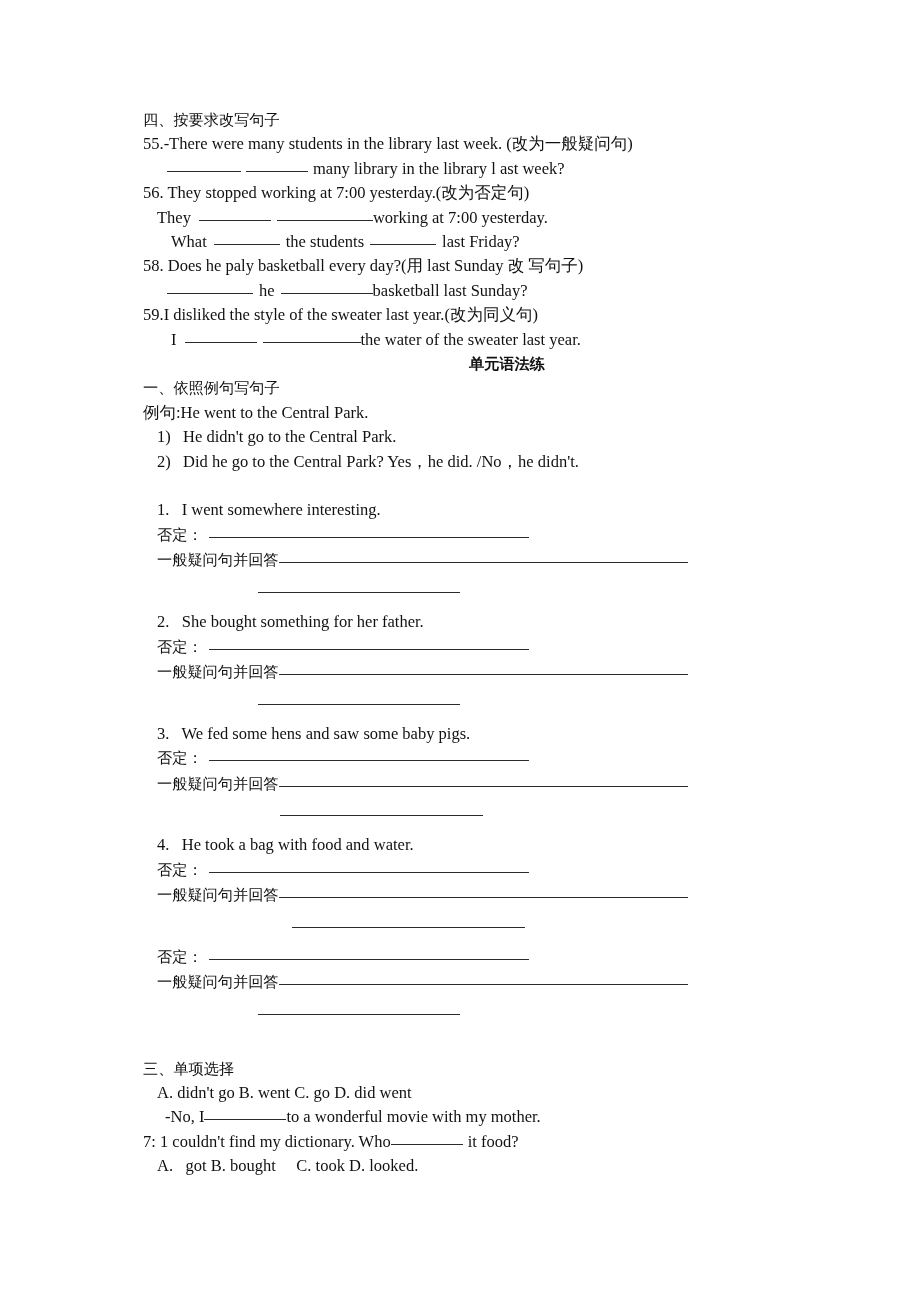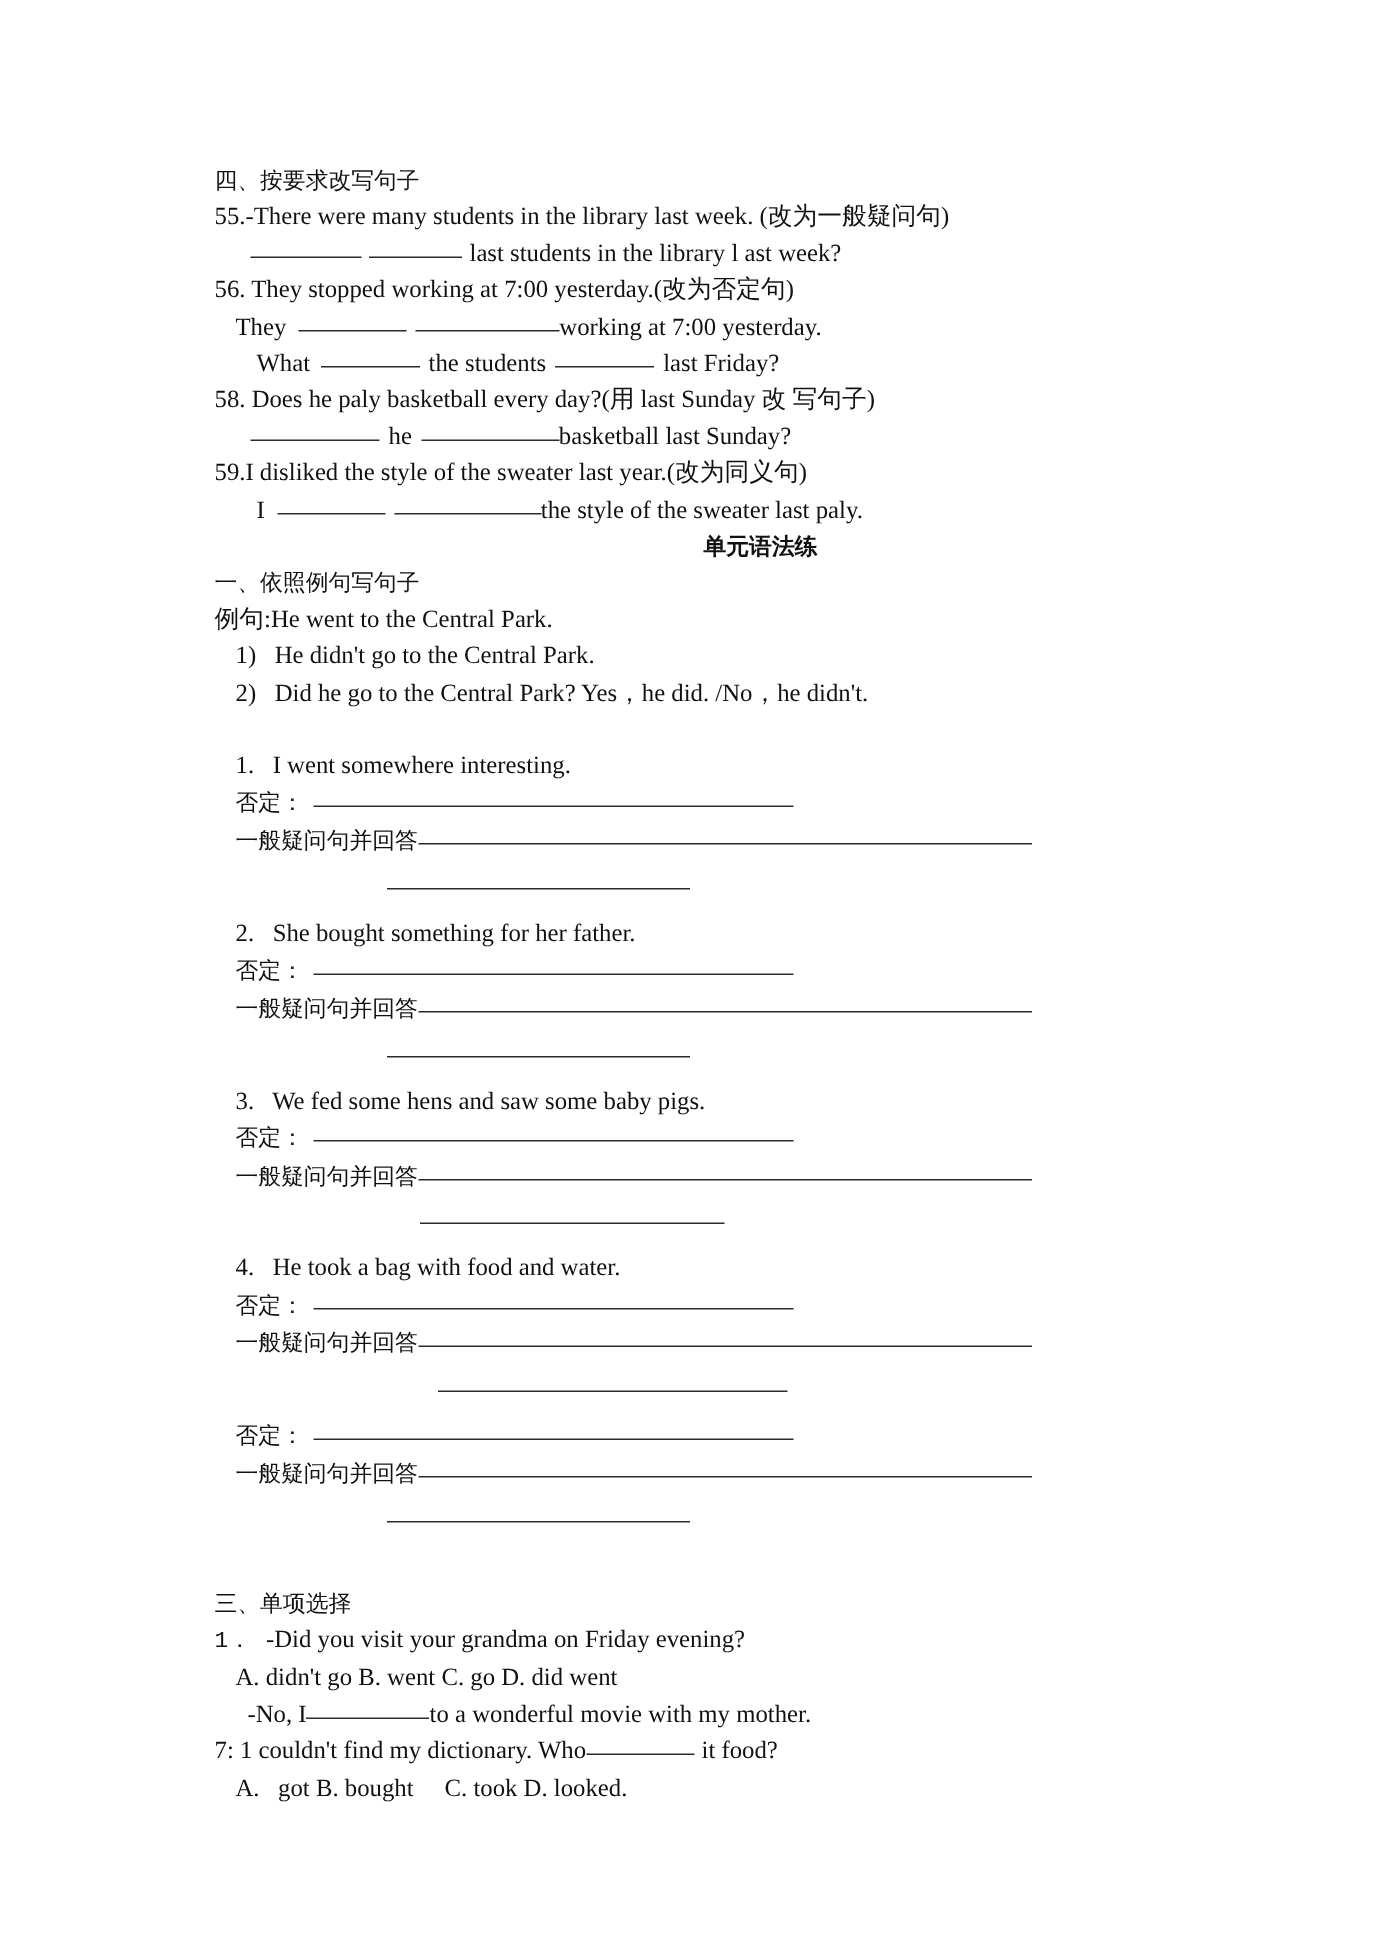--- a/index.html
+++ b/index.html
@@ -72,32 +72,32 @@
 </style>
 </head>
 <body>
 
 <div class="page">
   <div class="doc">
 
     <div class="line cn-head">四、按要求改写句子</div>
 
     <div class="line">55.-There were many students in the library last week. (改为一般疑问句)</div>
-    <div class="line indent1"><span class="gap" style="width:10px"></span><span class="blank" style="width:74px"></span><span class="gap" style="width:5px"></span><span class="blank" style="width:62px"></span><span class="gap" style="width:5px"></span><span>last students in the library l ast week?</span></div>
+    <div class="line indent1"><span class="gap" style="width:10px"></span><span class="blank" style="width:74px"></span><span class="gap" style="width:5px"></span><span class="blank" style="width:62px"></span><span class="gap" style="width:5px"></span><span>many library in the library l ast week?</span></div>
 
     <div class="line">56. They stopped working at 7:00 yesterday.(改为否定句)</div>
     <div class="line indent1"><span>They</span><span class="gap" style="width:8px"></span><span class="blank" style="width:72px"></span><span class="gap" style="width:6px"></span><span class="blank" style="width:96px"></span><span>working at 7:00 yesterday.</span></div>
 
     <div class="line indent2"><span>What</span><span class="gap" style="width:7px"></span><span class="blank" style="width:66px"></span><span class="gap" style="width:6px"></span><span>the students</span><span class="gap" style="width:6px"></span><span class="blank" style="width:66px"></span><span class="gap" style="width:6px"></span><span>last Friday?</span></div>
 
     <div class="line">58. Does he paly basketball every day?(用 last Sunday 改 写句子)</div>
     <div class="line indent1"><span class="gap" style="width:10px"></span><span class="blank" style="width:86px"></span><span class="gap" style="width:6px"></span><span>he</span><span class="gap" style="width:6px"></span><span class="blank" style="width:92px"></span><span>basketball last Sunday?</span></div>
 
     <div class="line">59.I disliked the style of the sweater last year.(改为同义句)</div>
-    <div class="line indent2"><span>I</span><span class="gap" style="width:8px"></span><span class="blank" style="width:72px"></span><span class="gap" style="width:6px"></span><span class="blank" style="width:98px"></span><span>the style of the sweater last paly.</span></div>
+    <div class="line indent2"><span>I</span><span class="gap" style="width:8px"></span><span class="blank" style="width:72px"></span><span class="gap" style="width:6px"></span><span class="blank" style="width:98px"></span><span>the water of the sweater last year.</span></div>
 
     <div class="line cn-head bold indent2">单元语法练</div>
     <div class="line cn-head">一、依照例句写句子</div>
     <div class="line">例句:He went to the Central Park.</div>
     <div class="line indent1">1)   He didn't go to the Central Park.</div>
     <div class="line indent1">2)   Did he go to the Central Park? Yes，he did. /No，he didn't.</div>
 
     <div class="spacer"></div>
 
     <div class="line indent1">1.   I went somewhere interesting.</div>
@@ -140,21 +140,20 @@
     <div class="line indent1"><span class="cn">一般疑问句并回答</span><span class="blank" style="width:409px"></span></div>
     <div class="ruleline">
         <i style="left:115px;width:202px"></i>
       </div>
 
     <div class="spacer"></div>
     <div class="halfspacer"></div>
 
     <div class="line cn-head">三、单项选择</div>
 
-    <div class="line"><span class="cn">1．</span><span class="gap" style="width:10px"></span><span>-Did you visit your grandma on Friday evening?</span></div>
     <div class="line indent1">A. didn't go B. went C. go D. did went</div>
     <div class="line indent1"><span class="gap" style="width:8px"></span><span>-No, I</span><span class="blank" style="width:82px"></span><span>to a wonderful movie with my mother.</span></div>
 
     <div class="line"><span>7: 1 couldn't find my dictionary. Who</span><span class="blank" style="width:72px"></span><span class="gap" style="width:5px"></span><span>it food?</span></div>
     <div class="line indent1">A.   got B. bought     C. took D. looked.</div>
 
   </div>
 </div>
 
 </body></html>

